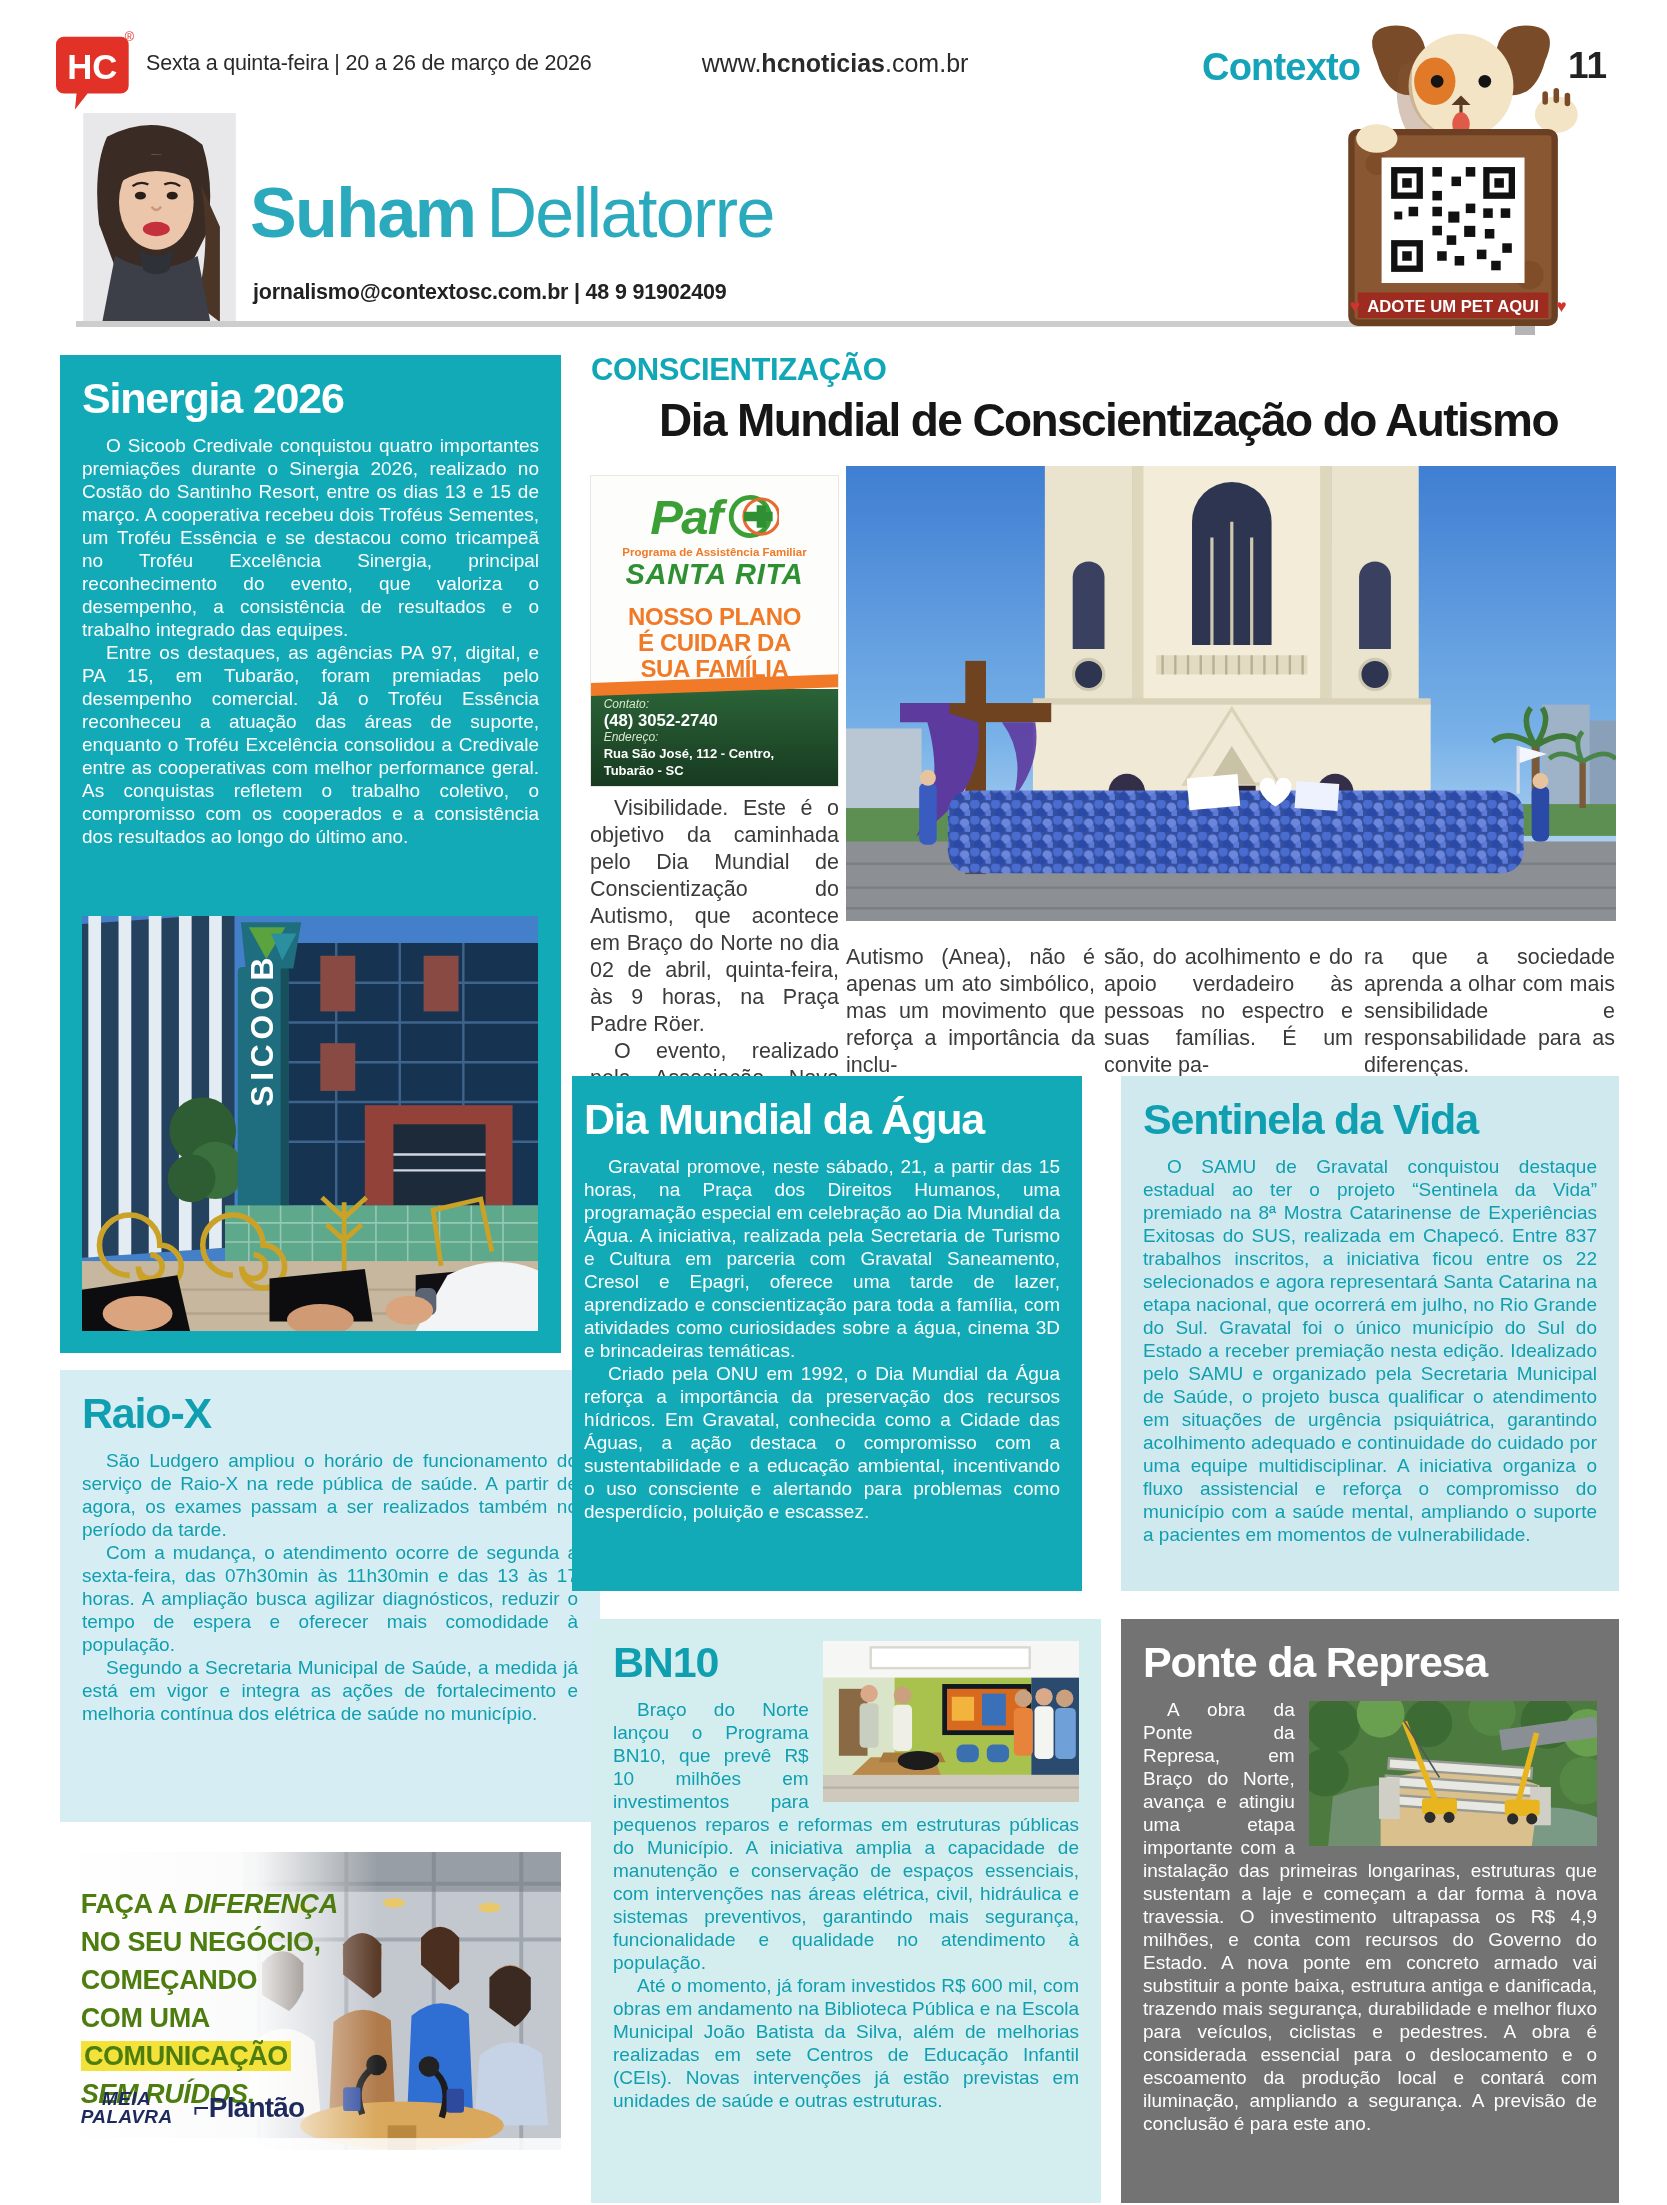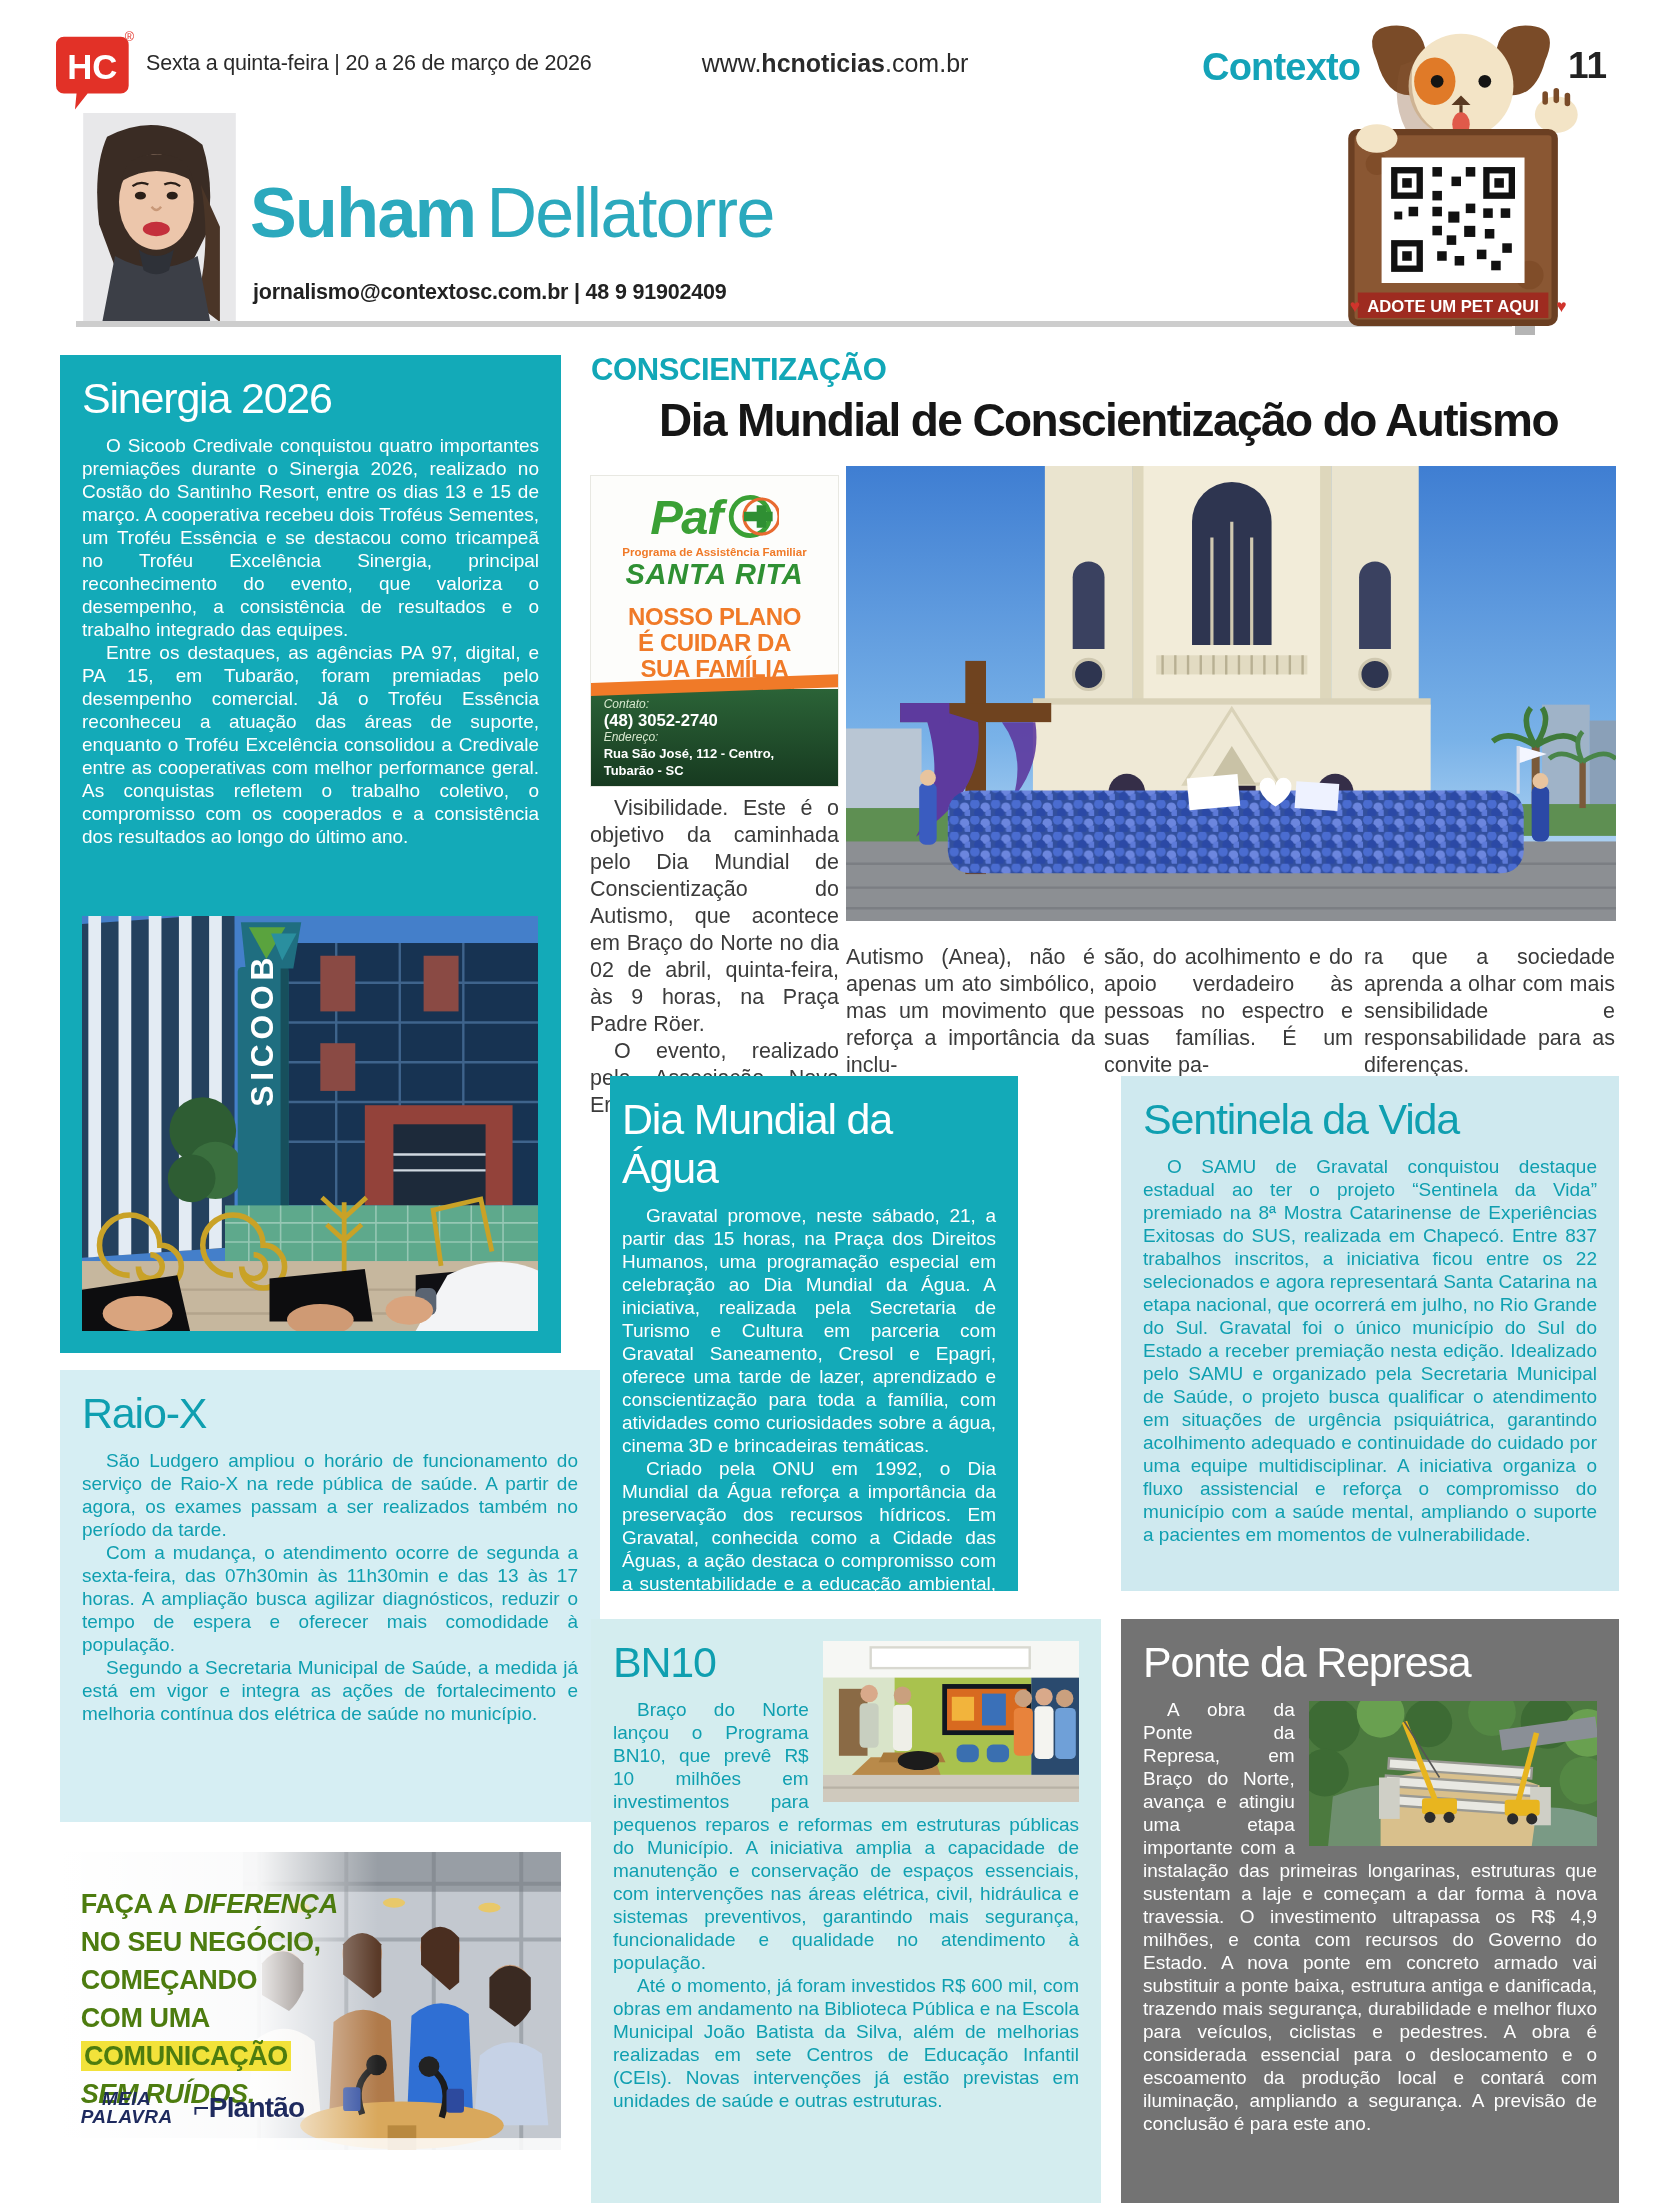--- a/index.html
+++ b/index.html
@@ -21,30 +21,30 @@
   .author-photo { left:83px; top:113px; width:153px; height:209px; overflow:hidden; }
   .author-name { left:250px; top:173px; font-size:70px; color:#2ba9bd; letter-spacing:-1.6px; white-space:nowrap; }
   .author-name .fn { font-weight:700; }
   .author-name .ln { font-weight:300; margin-left:11px; }
   .author-contact { left:253px; top:280px; font-size:21.5px; font-weight:700; color:#222; letter-spacing:-0.2px; }
   .hrule { left:76px; top:321px; width:1436px; height:6.4px; background:#cdcdcd; }
   .rule-square { left:1515px; top:315px; width:20px; height:20px; background:#b5b5b5; }
 
   
   .box { overflow:hidden; padding:19px 22px; }
-  .box h2 { font-size:43px; font-weight:400; letter-spacing:-1.2px; margin-bottom:11px; }
+  .box h2 { font-size:43px; font-weight:700; letter-spacing:-1.2px; margin-bottom:11px; }
   .box p { font-size:19px; line-height:23px; text-align:justify; text-indent:24px; }
   .teal-box { background:#13aab8; color:#fff; }
   .teal-box h2, .teal-box p { color:#fff; }
   .light-box h2, .light-box p { color:#0f9fb0; }
 
   .sinergia { left:60px; top:355px; width:501px; height:998px; }
   .sinergia-photo { left:22px; top:561px; width:456px; height:415px; }
   .raiox { left:60px; top:1370px; width:540px; height:452px; background:#d6eef3; }
-  .agua { left:610px; top:1076px; width:408px; height:515px;padding-left:12px; }
+  .agua { left:572px; top:1076px; width:510px; height:515px;padding-left:12px; }
   .sentinela { left:1121px; top:1076px; width:498px; height:515px; background:#cfe9ef; }
   .bn10 { left:591px; top:1619px; width:510px; height:584px; background:#d4edef; }
   .ponte { left:1121px; top:1619px; width:498px; height:584px; background:#737373; }
   .ponte h2, .ponte p { color:#fff; }
   .float-photo { float:right; margin:3.2px 0 9.5px 14.3px; overflow:hidden; }
   .bn10-photo { width:256px; height:161px; }
   .ponte-photo { width:288px; height:145px; }
 
   
   .kicker { left:591px; top:352px; font-size:31px; font-weight:700; color:#12a7b7; letter-spacing:-0.4px; }

